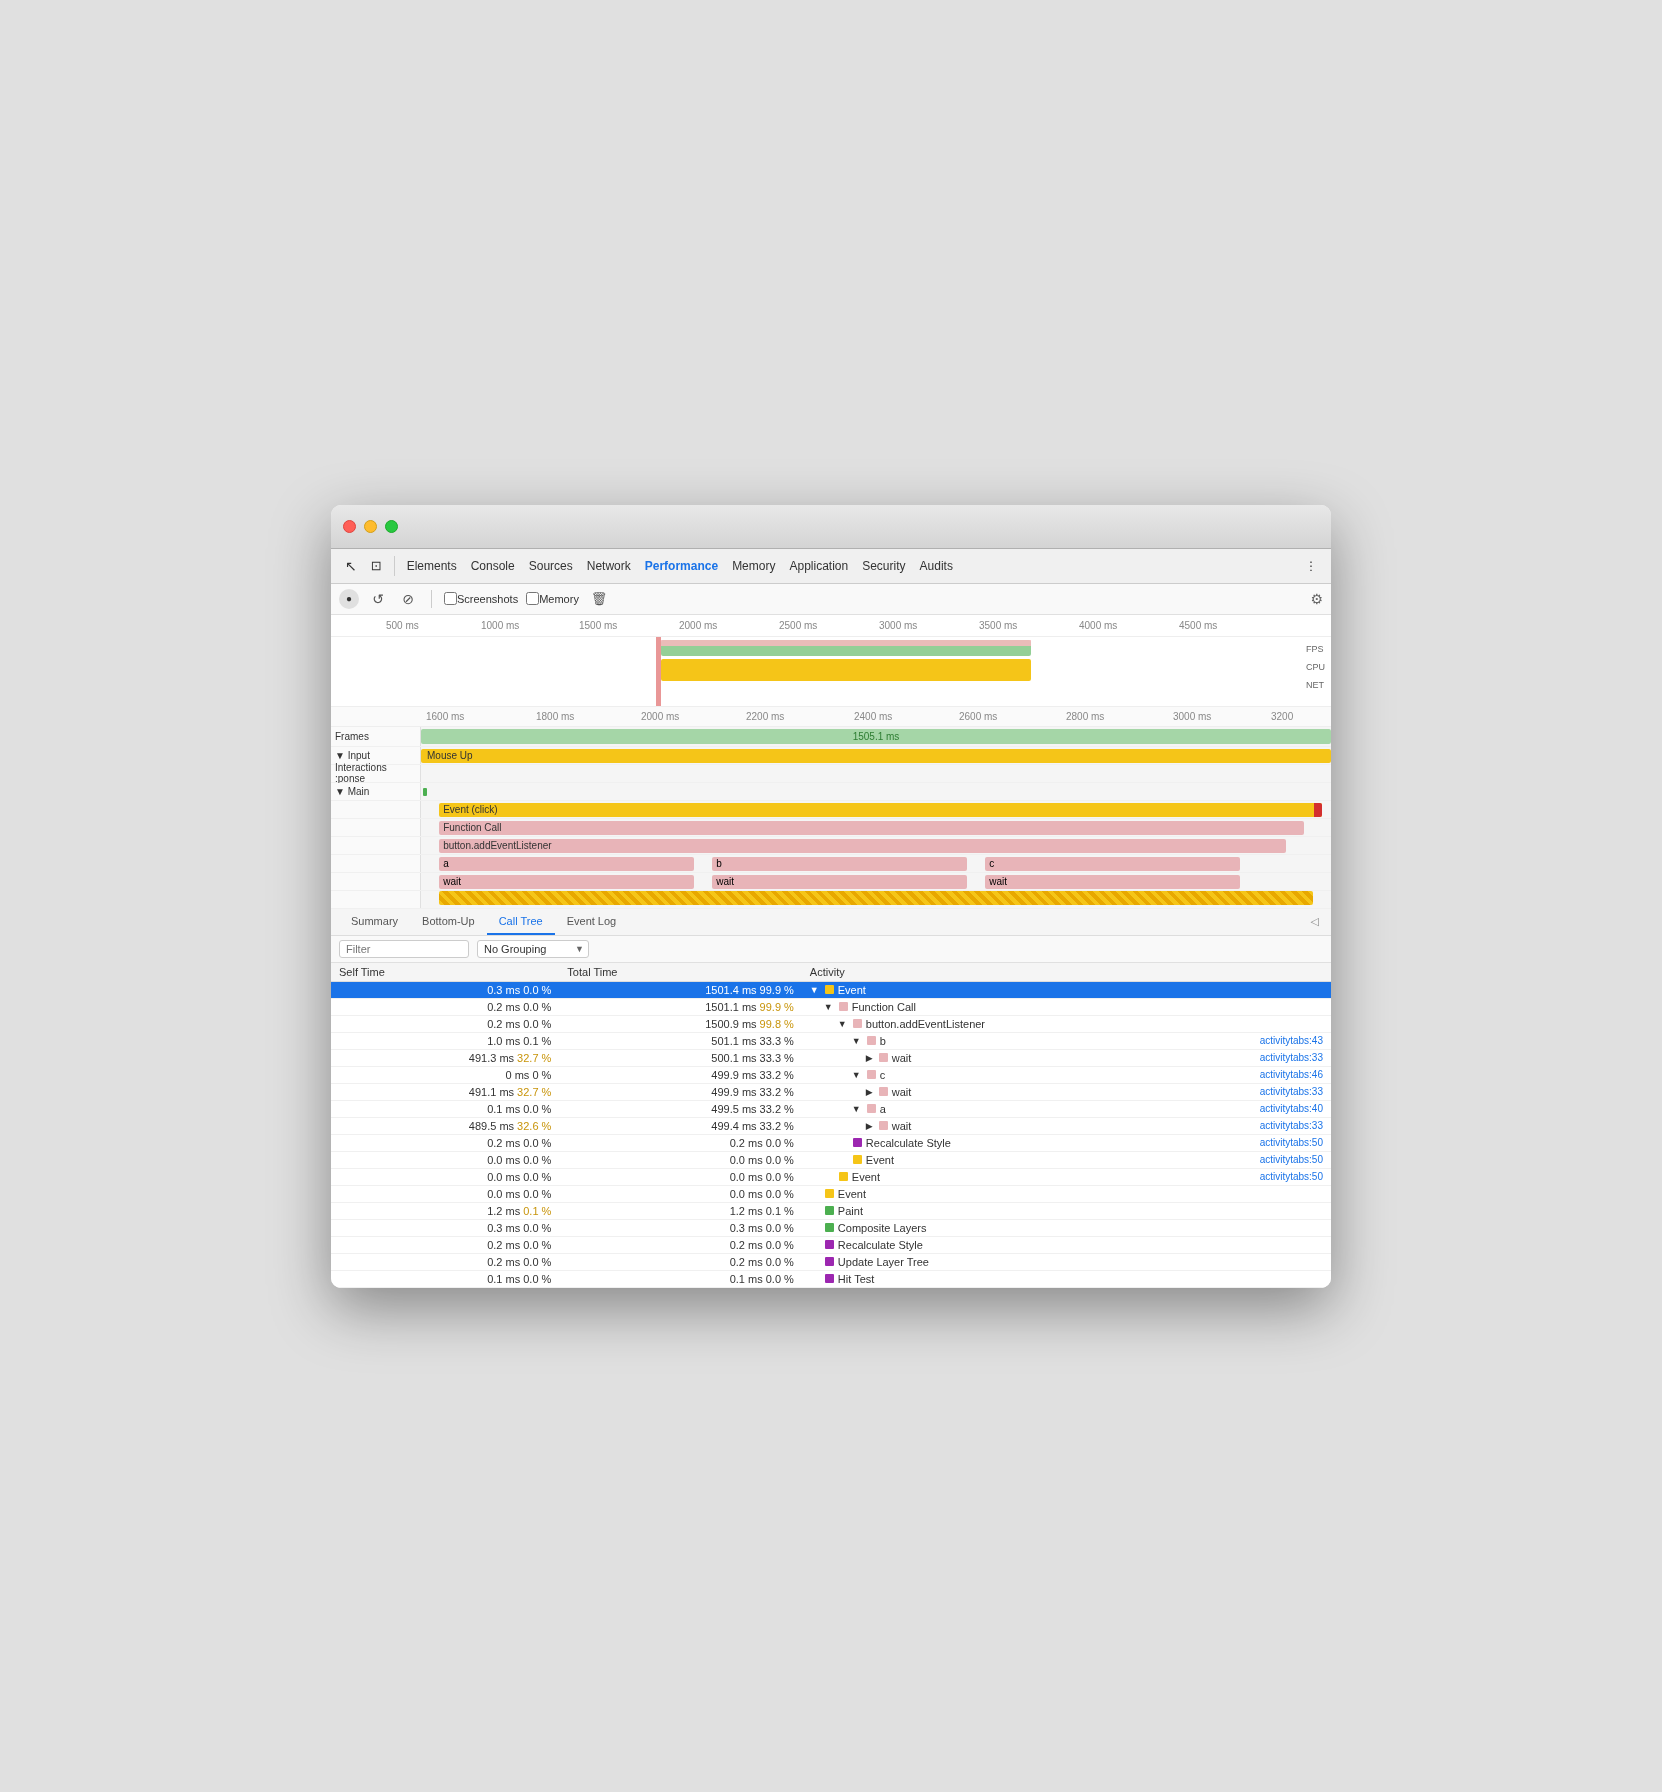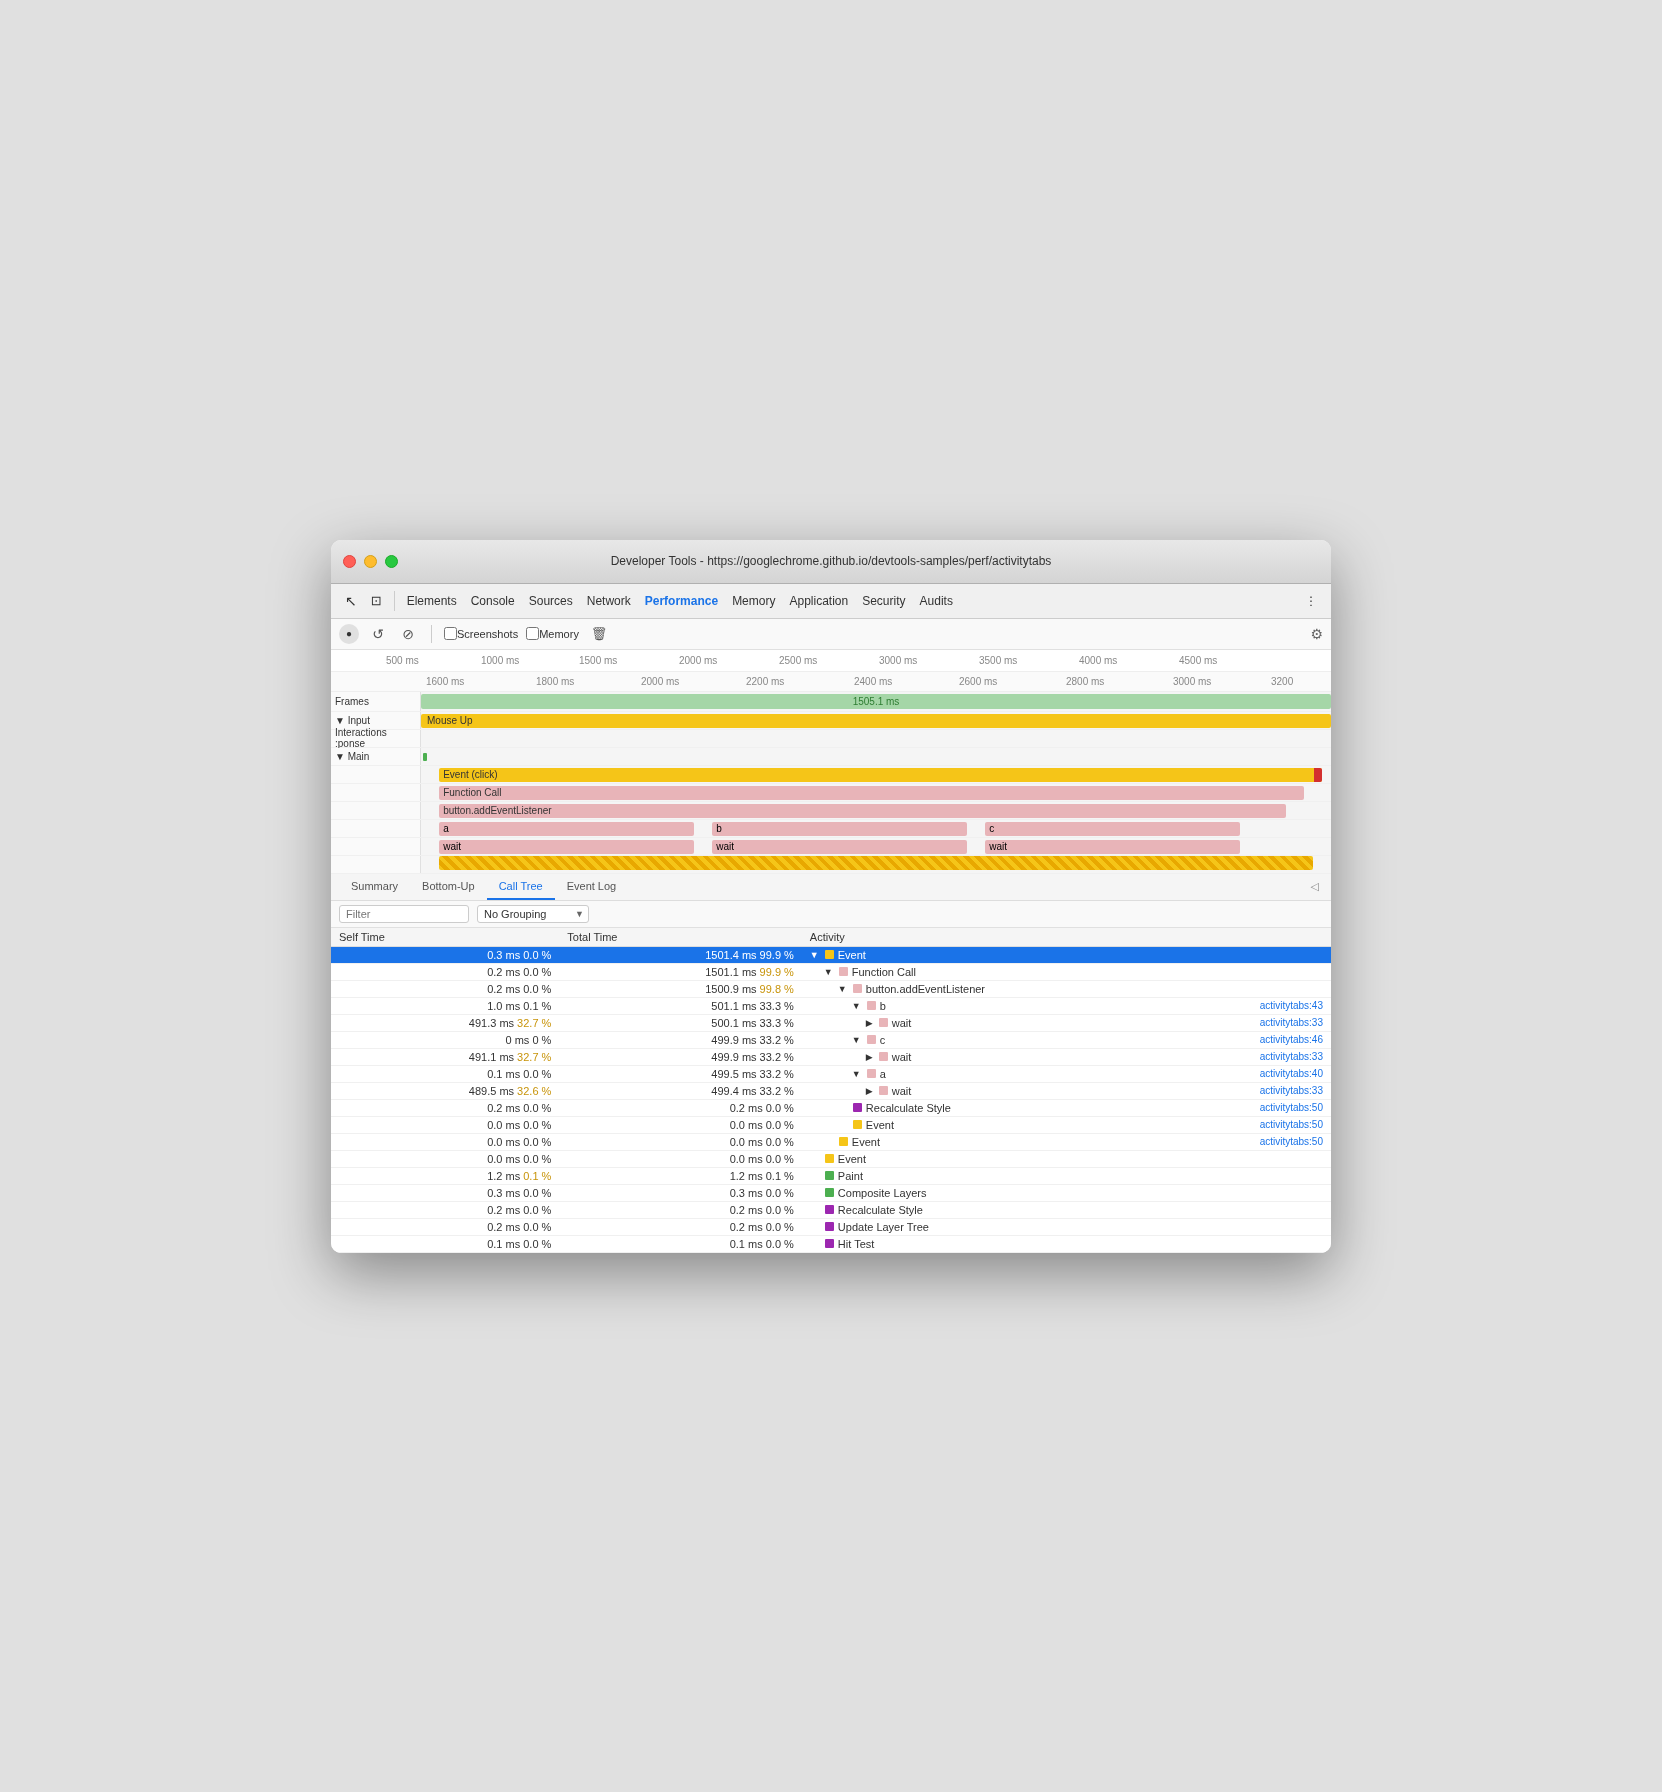--- a/index.html
+++ b/index.html
@@ -242,21 +242,20 @@
 <body>
 
 <div class="window">
 
   <div class="titlebar">
     <div class="traffic-lights">
       <div class="traffic-light tl-red"></div>
       <div class="traffic-light tl-yellow"></div>
       <div class="traffic-light tl-green"></div>
     </div>
-    <span class="titlebar-title">Developer Tools - https://googlechrome.github.io/devtools-samples/perf/activitytabs</span>
   </div>
 
   <div class="toolbar">
     <button class="toolbar-btn" style="font-size:14px;">↖</button>
     <button class="toolbar-btn" style="font-size:13px;">⊡</button>
     <div class="toolbar-sep"></div>
     <button class="toolbar-btn">Elements</button>
     <button class="toolbar-btn">Console</button>
     <button class="toolbar-btn">Sources</button>
     <button class="toolbar-btn">Network</button>
@@ -294,20 +293,36 @@
       <span style="position:absolute;left:248px;">1500 ms</span>
       <span style="position:absolute;left:348px;">2000 ms</span>
       <span style="position:absolute;left:448px;">2500 ms</span>
       <span style="position:absolute;left:548px;">3000 ms</span>
       <span style="position:absolute;left:648px;">3500 ms</span>
       <span style="position:absolute;left:748px;">4000 ms</span>
       <span style="position:absolute;left:848px;">4500 ms</span>
     </div>
   </div>
 
+  <div style="background:#fff;position:relative;height:70px;border-bottom:1px solid #eee;overflow:hidden;">
+
+    <div style="position:absolute;top:3px;left:330px;width:370px;height:16px;background:rgba(76,175,80,0.6);border-radius:2px;"></div>
+
+    <div style="position:absolute;top:3px;left:330px;width:370px;height:6px;background:rgba(255,182,193,0.8);"></div>
+
+    <div style="position:absolute;top:22px;left:330px;width:370px;height:22px;background:#f5c518;border-radius:2px;"></div>
+
+    <div style="position:absolute;top:0;left:325px;width:5px;height:100%;background:#d32f2f;opacity:0.5;"></div>
+
+    <div style="position:absolute;right:6px;top:3px;font-size:9px;color:#666;line-height:18px;">
+      <div>FPS</div>
+      <div>CPU</div>
+      <div>NET</div>
+    </div>
+  </div>
 
   <div style="background:#fafafa;border-bottom:1px solid #eee;height:20px;position:relative;overflow:hidden;">
     <div style="position:absolute;left:0;right:0;top:0;bottom:0;display:flex;align-items:center;font-size:10px;color:#888;">
       <span style="position:absolute;left:95px;">1600 ms</span>
       <span style="position:absolute;left:205px;">1800 ms</span>
       <span style="position:absolute;left:310px;">2000 ms</span>
       <span style="position:absolute;left:415px;">2200 ms</span>
       <span style="position:absolute;left:523px;">2400 ms</span>
       <span style="position:absolute;left:628px;">2600 ms</span>
       <span style="position:absolute;left:735px;">2800 ms</span>

